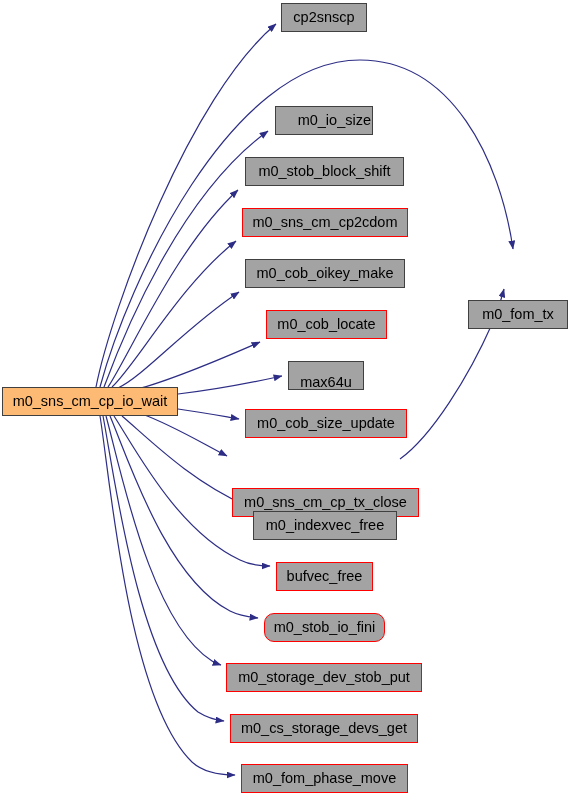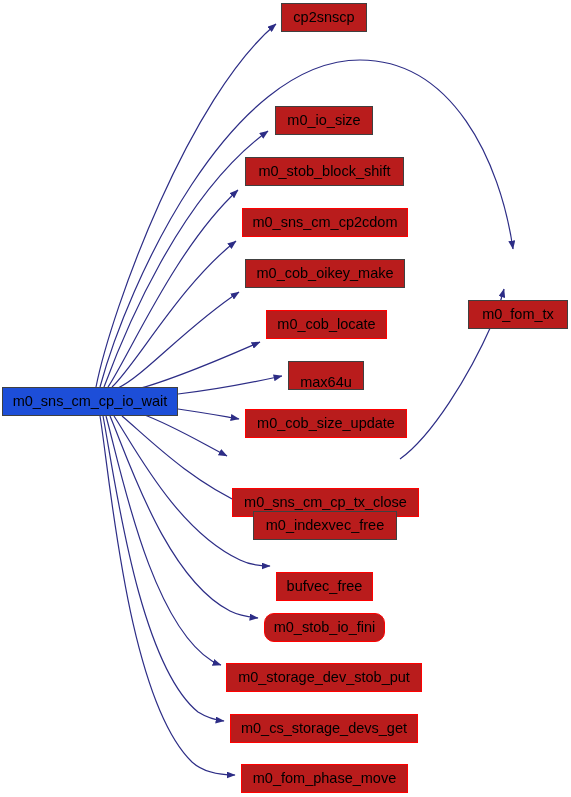--- a/index.html
+++ b/index.html
@@ -23,30 +23,30 @@
     width: 571px;
     height: 797px;
     pointer-events: none;
   }
   .node {
     position: absolute;
     box-sizing: border-box;
     display: flex;
     align-items: center;
     justify-content: center;
-    background: #b91c1c;
+    background: #a3a3a3;
     border: 1px solid #000000;
     font-size: 14.5px;
     line-height: 1;
     color: #000000;
     white-space: nowrap;
     letter-spacing: 0px;
   }
   .node.root {
-    background: #1d4ed8;
+    background: #fdba74;
     border: 1px solid #404040;
   }
   .node.black {
     border: 1px solid #404040;
   }
   .node.red {
     border: 1px solid #ff0000;
   }
   .node-label {
     display: block;
@@ -83,21 +83,21 @@
         <path d="M400,459 C432,436 469,376 492,324 C497,313 501,300 504,289" fill="none" stroke="#2d2d86" stroke-width="1.2" marker-end="url(#arrowhead)"></path>
       </g>
   </svg>
   <div id="nodes">
       <div class="node root" style="left: 2px; top: 387px; width: 176px; height: 29px;">
         <span class="node-label">m0_sns_cm_cp_io_wait</span>
       </div>
       <div class="node black" style="left: 281px; top: 3px; width: 86px; height: 29px;">
         <span class="node-label">cp2snscp</span>
       </div>
-      <div class="node black" style="left: 275px; top: 106px; width: 98px; height: 29px;">
+      <div class="node black" style="left: 275px; top: 106px; width: 98px; height: 29px; justify-content: flex-end;">
         <span class="node-label">m0_io_size</span>
       </div>
       <div class="node black" style="left: 245px; top: 157px; width: 159px; height: 29px;">
         <span class="node-label">m0_stob_block_shift</span>
       </div>
       <div class="node red" style="left: 242px; top: 208px; width: 166px; height: 29px;">
         <span class="node-label">m0_sns_cm_cp2cdom</span>
       </div>
       <div class="node black" style="left: 245px; top: 259px; width: 160px; height: 29px; align-items: center;">
         <span class="node-label">m0_cob_oikey_make</span>
@@ -110,21 +110,21 @@
       </div>
       <div class="node red" style="left: 245px; top: 409px; width: 162px; height: 29px;">
         <span class="node-label">m0_cob_size_update</span>
       </div>
       <div class="node red" style="left: 232px; top: 460px; width: 187px; height: 29px; margin-top: 28px;">
         <span class="node-label">m0_sns_cm_cp_tx_close</span>
       </div>
       <div class="node black" style="left: 253px; top: 511px; width: 144px; height: 29px;">
         <span class="node-label">m0_indexvec_free</span>
       </div>
-      <div class="node red" style="left: 276px; top: 562px; width: 97px; height: 29px; margin-top: 10px;">
+      <div class="node red" style="left: 276px; top: 562px; width: 97px; height: 29px;">
         <span class="node-label">bufvec_free</span>
       </div>
       <div class="node red" style="left: 264px; top: 613px; width: 121px; height: 29px; border-radius: 10px;">
         <span class="node-label">m0_stob_io_fini</span>
       </div>
       <div class="node red" style="left: 226px; top: 663px; width: 196px; height: 29px;">
         <span class="node-label">m0_storage_dev_stob_put</span>
       </div>
       <div class="node red" style="left: 230px; top: 714px; width: 188px; height: 29px;">
         <span class="node-label">m0_cs_storage_devs_get</span>

